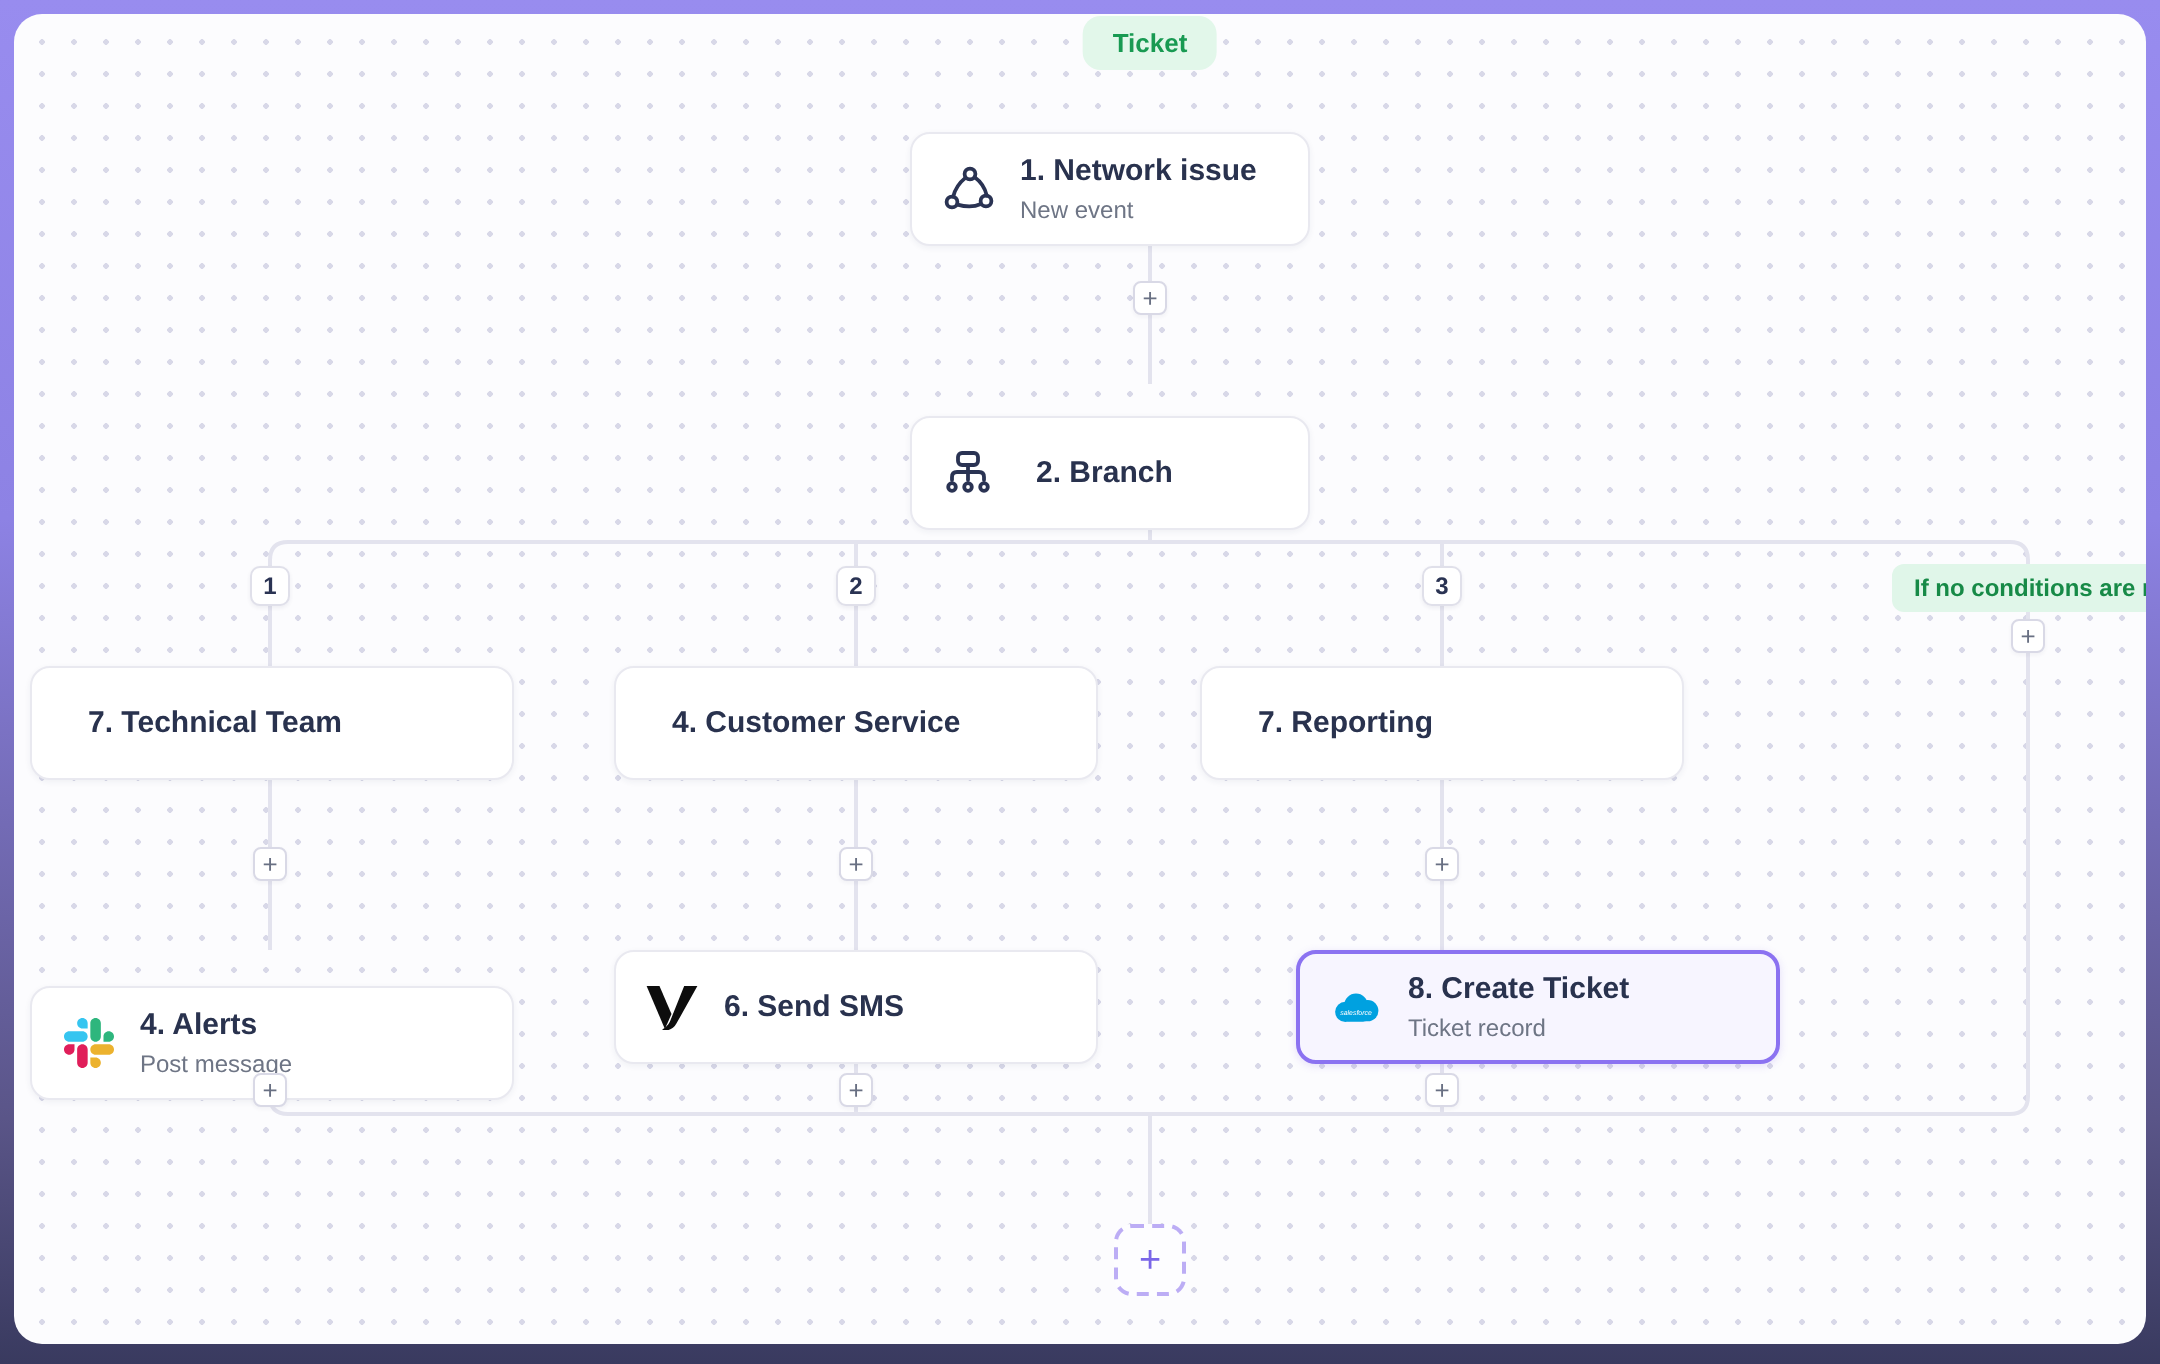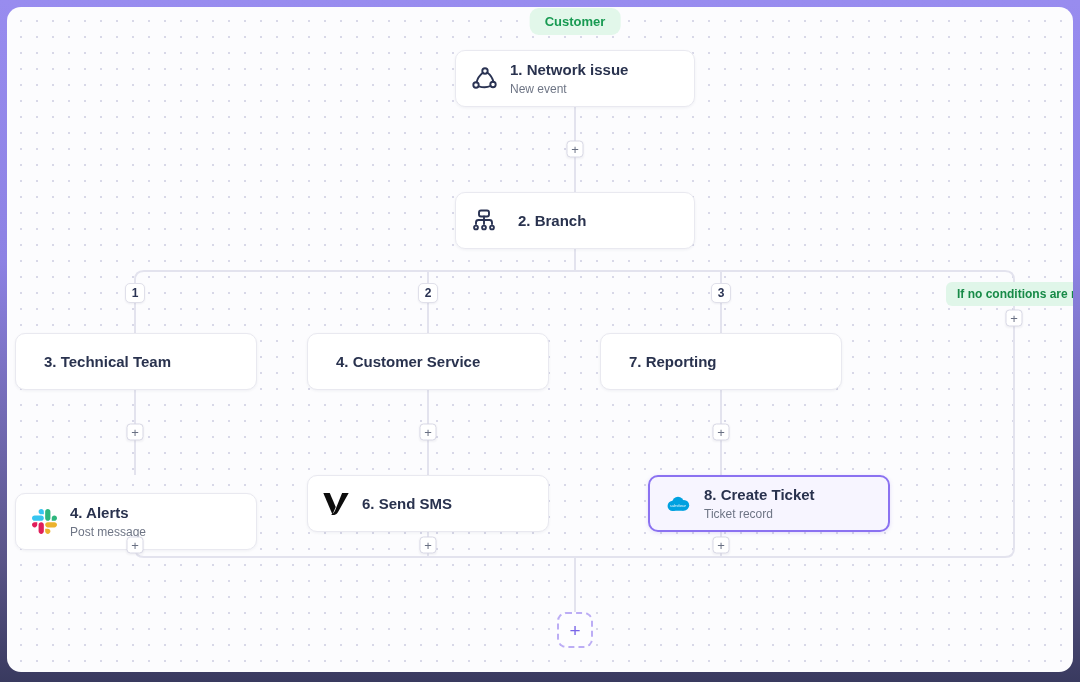--- a/index.html
+++ b/index.html
@@ -21,21 +21,21 @@
   svg.wires { position:absolute; left:0; top:0; pointer-events:none; }
   .wire { stroke:#e3e3ee; stroke-width:2; fill:none; }
 
   .node {
     position:absolute; width:242px; height:57px;
     background:#fff; border:1px solid #e9e9f0; border-radius:10px;
     box-shadow:0 1px 3px rgba(40,45,80,.06);
     display:flex; align-items:center; gap:12px; padding:0 14px;
     cursor:pointer;
   }
-  .node.wide { width:240px; }
+  .node.wide { width:200px;margin-top:16px; }
   .node.text-only { padding-left:28px; }
   .node.selected {
     border:2px solid #8b72f1; background:#f7f5ff;
     box-shadow:0 1px 4px rgba(120,90,230,.18);
     margin-left:48px;
   }
   .node .txt { display:flex; flex-direction:column; justify-content:center; line-height:1.45; }
   .node .title { font-size:15px; font-weight:bold; color:#29324e; white-space:nowrap; }
   .node .subtitle { font-size:12px; color:#6e7585; white-space:nowrap; }
   .node .appicon { flex:0 0 auto; display:flex; align-items:center; justify-content:center; width:28px; height:28px; }
@@ -85,21 +85,21 @@
       <path class="wire" d="M714 264 V326"></path>
       <path class="wire" d="M128 383 V468"></path>
       <path class="wire" d="M421 383 V468"></path>
       <path class="wire" d="M714 383 V468"></path>
       <path class="wire" d="M128 525 V541 Q128 550 137 550 H998 Q1007 550 1007 541 V319"></path>
       <path class="wire" d="M421 525 V550"></path>
       <path class="wire" d="M714 525 V550"></path>
       <path class="wire" d="M568 550 V605"></path>
     </svg>
 
-    <div class="trigger-badge">Customer</div>
+    <div class="trigger-badge">Ticket</div>
 
     <div class="node wide" style="left:448px; top:43px;">
       <span class="appicon">
         <svg width="28" height="28" viewBox="0 0 28 28" fill="none" stroke="#2a3353" stroke-width="1.9" stroke-linecap="round">
           <circle cx="15" cy="6" r="2.7"></circle>
           <circle cx="6" cy="20" r="2.7"></circle>
           <circle cx="23" cy="19.5" r="2.7"></circle>
           <path d="M12.8 7.8 C9.6 10.4 7.4 13.9 6.6 17.3"></path>
           <path d="M8.7 21.3 C13.2 22.6 17.4 22.4 20.4 21"></path>
           <path d="M23.4 16.8 C22.6 13.3 20.4 9.8 17.2 7.5"></path>
@@ -142,21 +142,21 @@
         <span>3</span>
       </div>
     <div class="fallback-badge">If no conditions are met</div>
 
     <div class="plus-btn" style="left:1007px; top:311px;">
       <span>+</span>
     </div>
 
     <div class="node text-only" style="left:8px; top:326px;">
       <span class="txt">
-          <span class="title">3. Technical Team</span>
+          <span class="title">7. Technical Team</span>
         </span>
     </div>
     <div class="node text-only" style="left:300px; top:326px;">
       <span class="txt">
           <span class="title">4. Customer Service</span>
         </span>
     </div>
     <div class="node text-only" style="left:593px; top:326px;">
       <span class="txt">
           <span class="title">7. Reporting</span>

